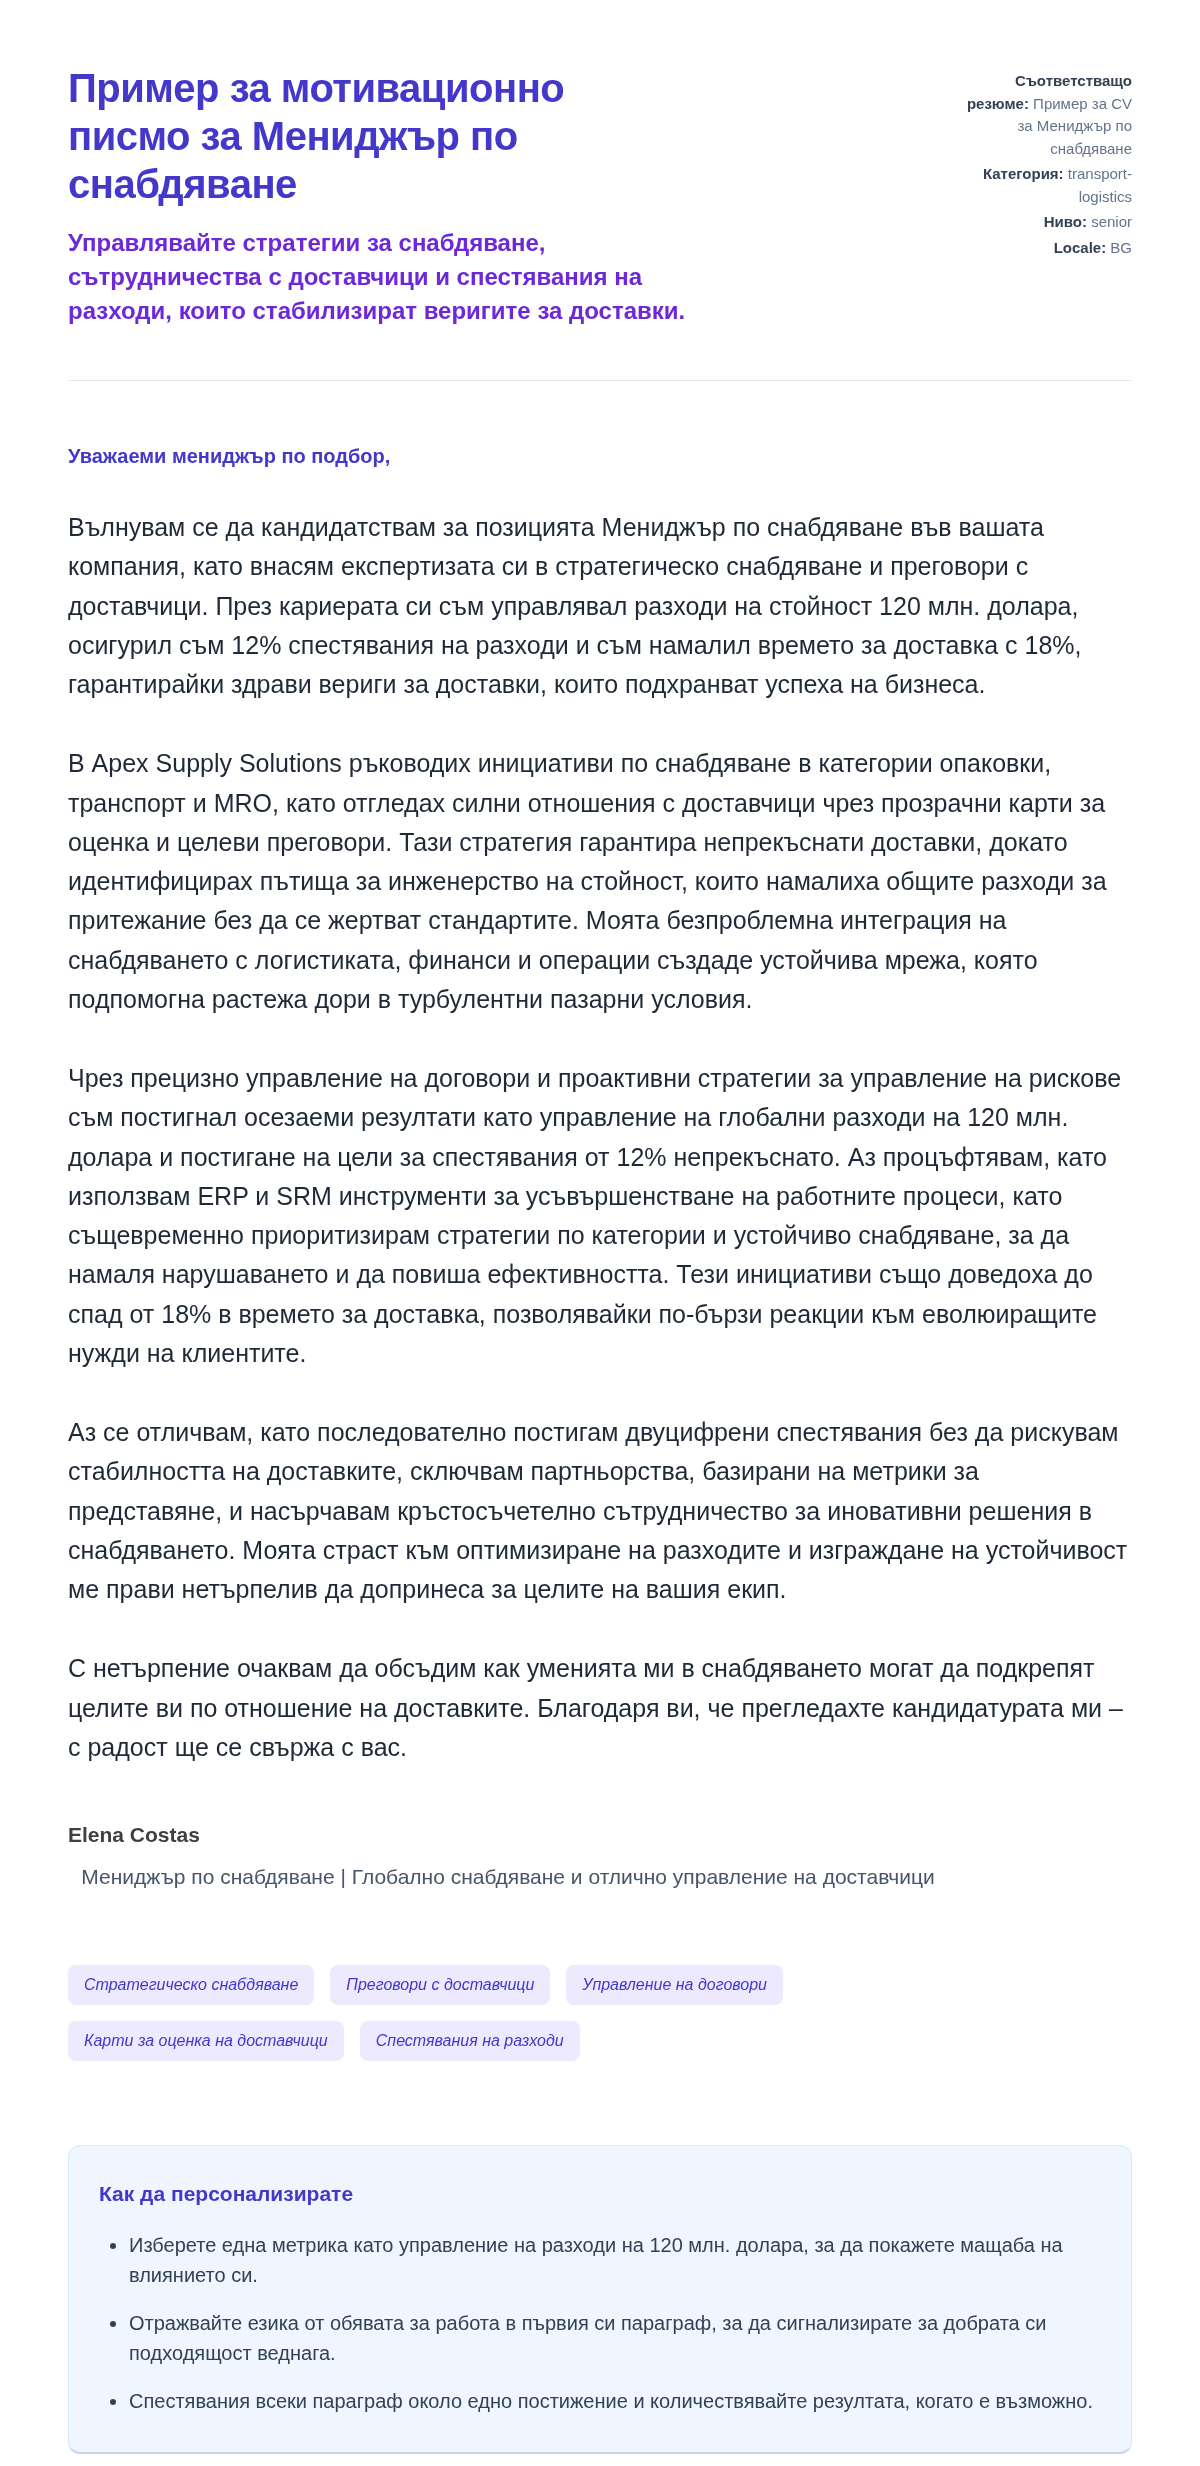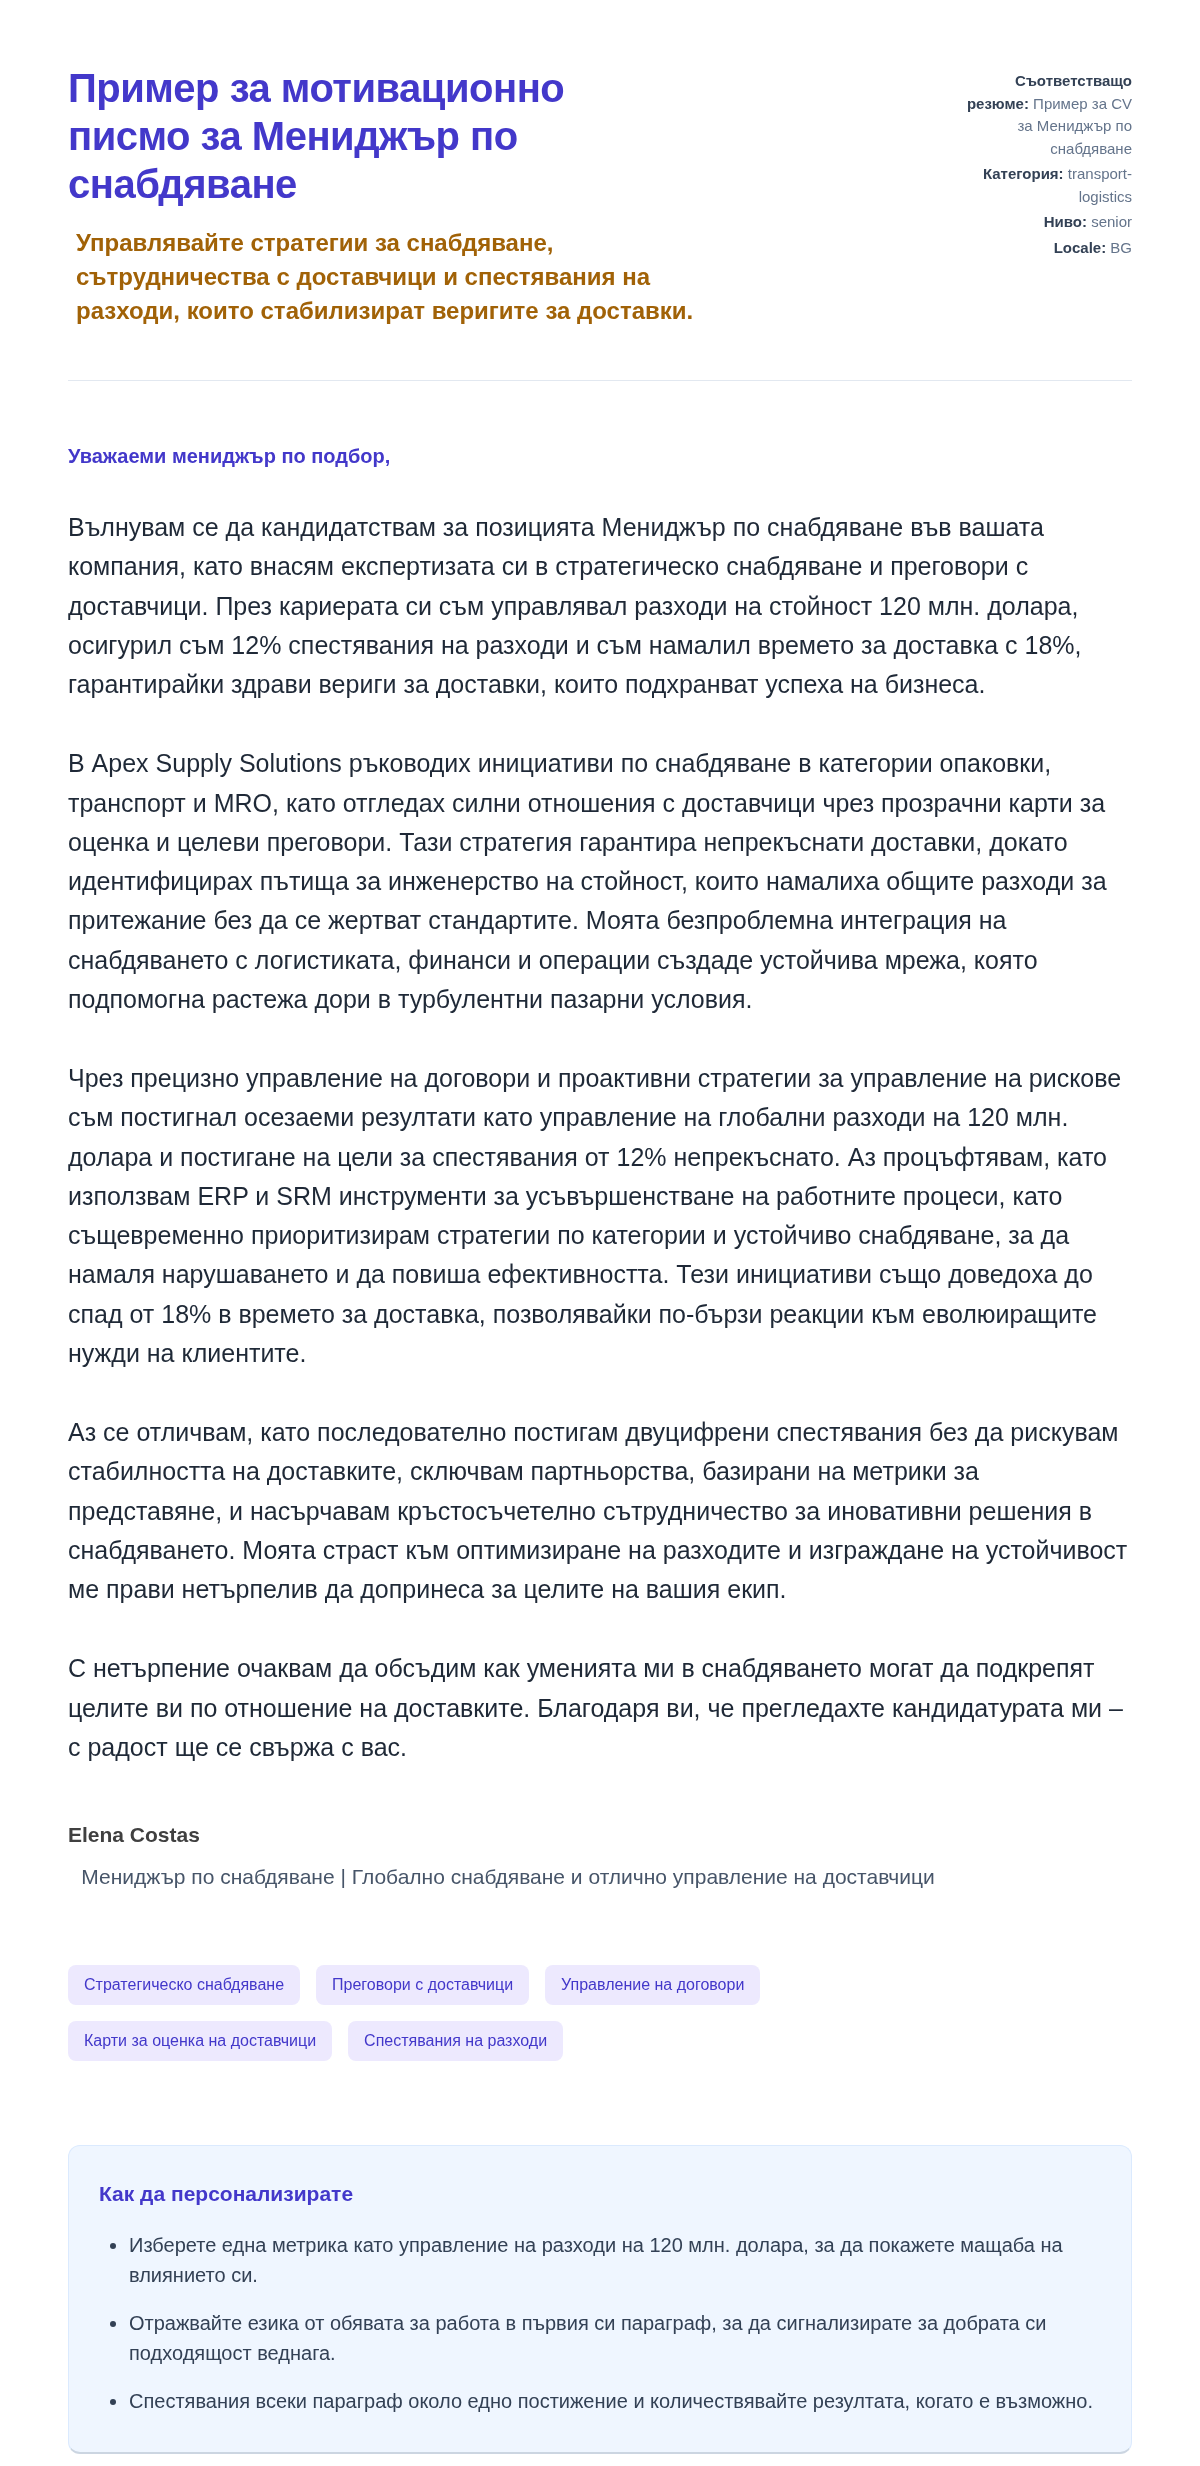--- a/index.html
+++ b/index.html
@@ -19,25 +19,25 @@
   .page-title {
     margin: 0;
     font-size: 40px;
     line-height: 1.2;
     font-weight: bold;
     color: var(--accent, #4338ca);
     letter-spacing: -0.5px;
     max-width: 580px;
   }
   .page-subtitle {
-    margin: 18px 8px 0;
+    margin: 18px 0 0;
     font-size: 24px;
     line-height: 1.42;
     font-weight: bold;
-    color: #a16207;
+    color: #6d28d9;
     max-width: 650px;
   }
   .meta {
     width: 178px;
     flex-shrink: 0;
     text-align: right;
     font-size: 15px;
     line-height: 1.5;
     color: var(--muted-text, #64748b);
     padding-top: 6px;
@@ -74,20 +74,21 @@
   .tags { margin-top: 72px; display: flex; flex-wrap: wrap; gap: 16px; max-width: 960px; }
   .tag {
     display: inline-block;
     background: var(--chip-bg, #ede9fe);
     color: var(--accent, #4338ca);
     font-size: 16px;
     line-height: 1;
     padding: 12px 16px;
     border-radius: 8px;
     white-space: nowrap;
+    font-style: italic;
   }
 
   
   .callout {
     margin-top: 84px;
     background: var(--callout-bg, #eff6ff);
     border: 1px solid #dbeafe;
     border-bottom: 2px solid #cbd5e1;
     border-radius: 12px;
     padding: 36px 30px 28px;

